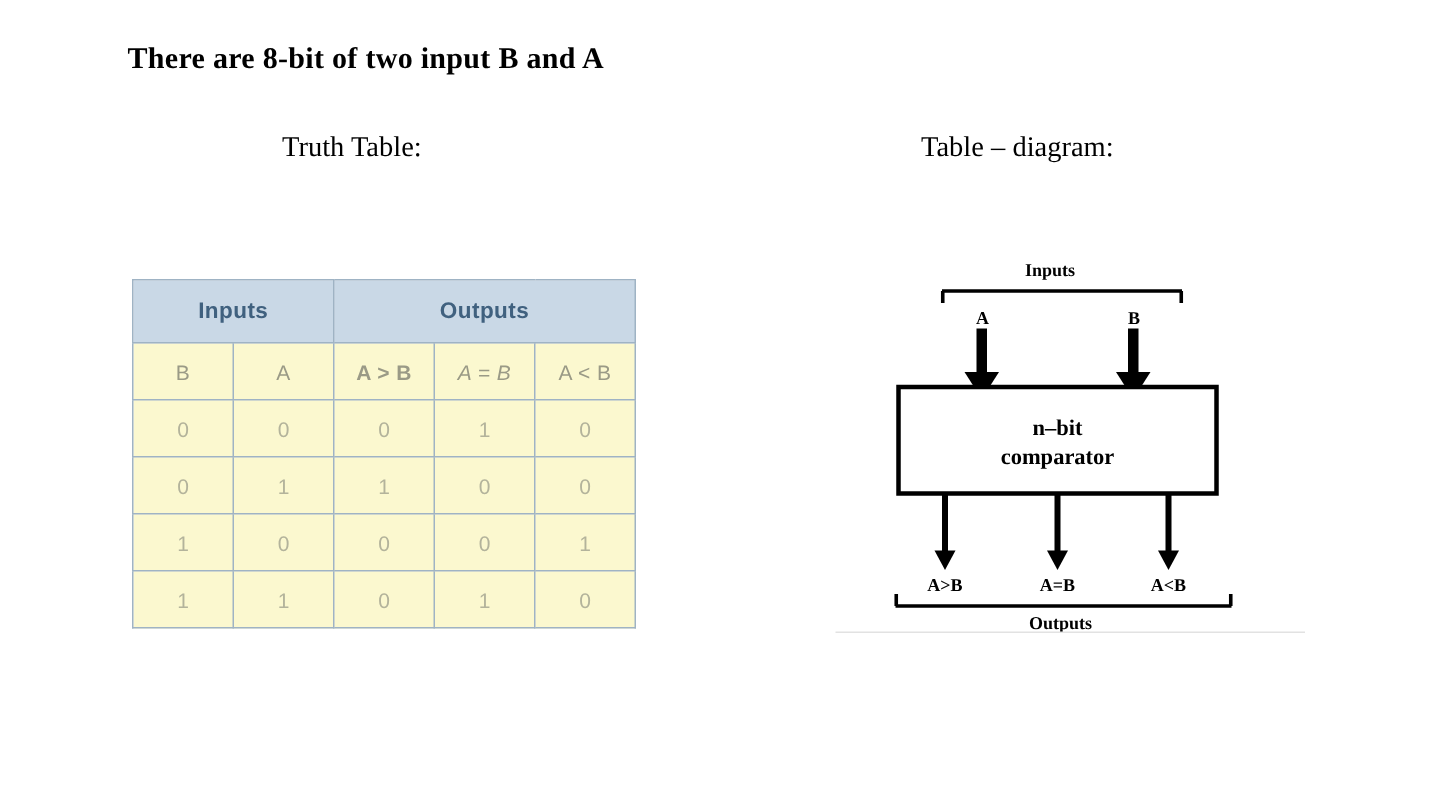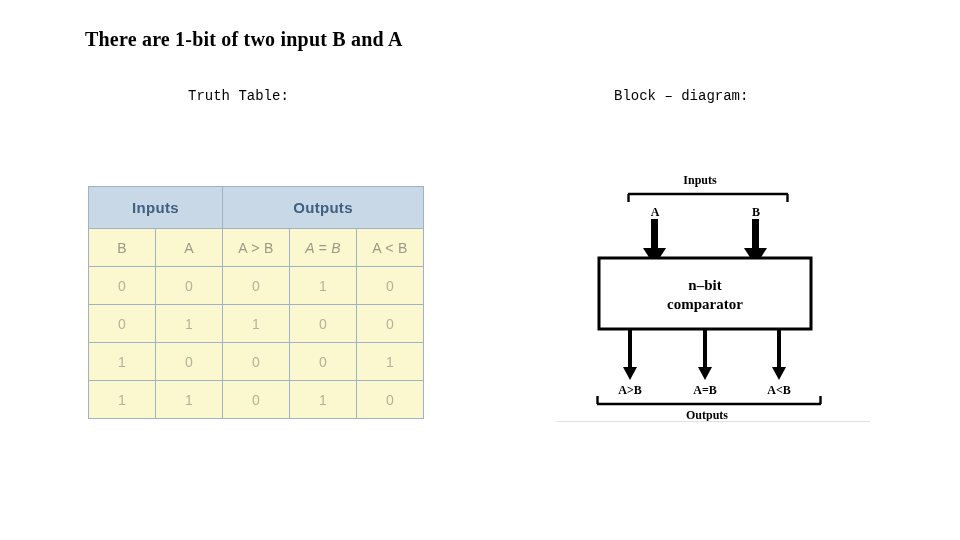--- a/index.html
+++ b/index.html
@@ -21,24 +21,23 @@
     position: absolute;
     left: 85px;
     top: 28px;
     font-size: 20px;
     font-weight: bold;
     letter-spacing: 0.2px;
     white-space: nowrap;
   }
   .section-heading {
     position: absolute;
-    font-size: 14px;
+    font-size: 19px;
     font-weight: normal;
     white-space: nowrap;
-    font-family: Liberation Mono, monospace;
   }
   .heading-truth-table { left: 188px; top: 88px; }
   .heading-block-diagram { left: 614px; top: 88px; }
 
   
   .truth-table-wrap {
     position: absolute;
     left: 88px;
     top: 186px;
     width: 336px;
@@ -72,21 +71,21 @@
   }
   .td-cell {
     background: #fbf8cf;
     color: #b3b39b;
     font-size: 14px;
     height: 37px;
   }
   
   .col-b  { width: 52px; }
   .col-a  { width: 49px; }
-  .col-gt { width: 79px; }
+  .col-gt { width: 79px; font-weight: bold; }
   .col-eq { width: 79px; font-style: italic; }
   .col-lt { width: 77px; }
 
   
   .block-diagram {
     position: absolute;
     left: 555px;
     top: 166px;
     width: 320px;
     height: 258px;
@@ -99,25 +98,25 @@
     left: 557px;
     top: 421px;
     width: 313px;
     height: 1px;
     background: #e2e2e2;
   }
 </style>
 </head>
 <body>
 
-<div class="slide-title">There are 1-bit of two input B and A</div>
+<div class="slide-title">There are 8-bit of two input B and A</div>
 
 <div class="section-heading heading-truth-table">Truth Table:</div>
 
-<div class="section-heading heading-block-diagram">Block – diagram:</div>
+<div class="section-heading heading-block-diagram">Table – diagram:</div>
 
 <div class="truth-table-wrap">
   <table class="truth-table">
     <tbody>
       <tr>
         <td class="th-group" colspan="2">Inputs</td>
         <td class="th-group" colspan="3">Outputs</td>
       </tr>
       <tr>
         <td class="th-sub col-b">B</td>

